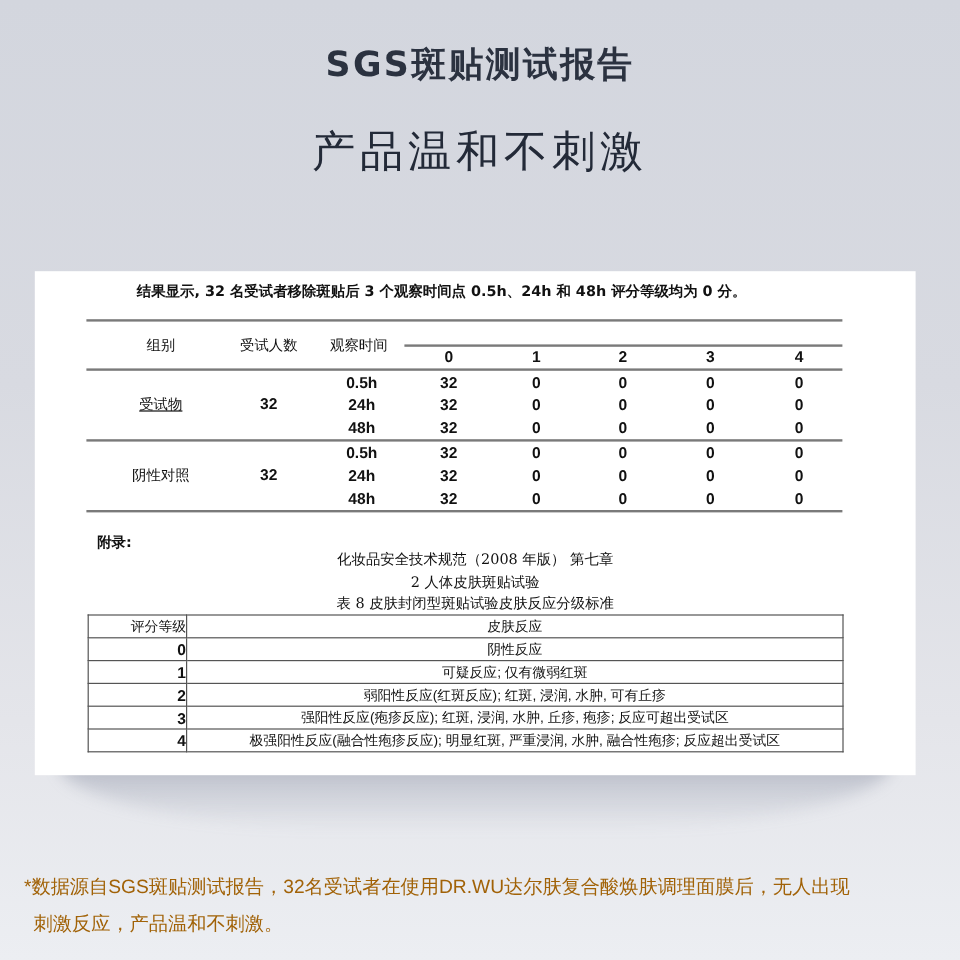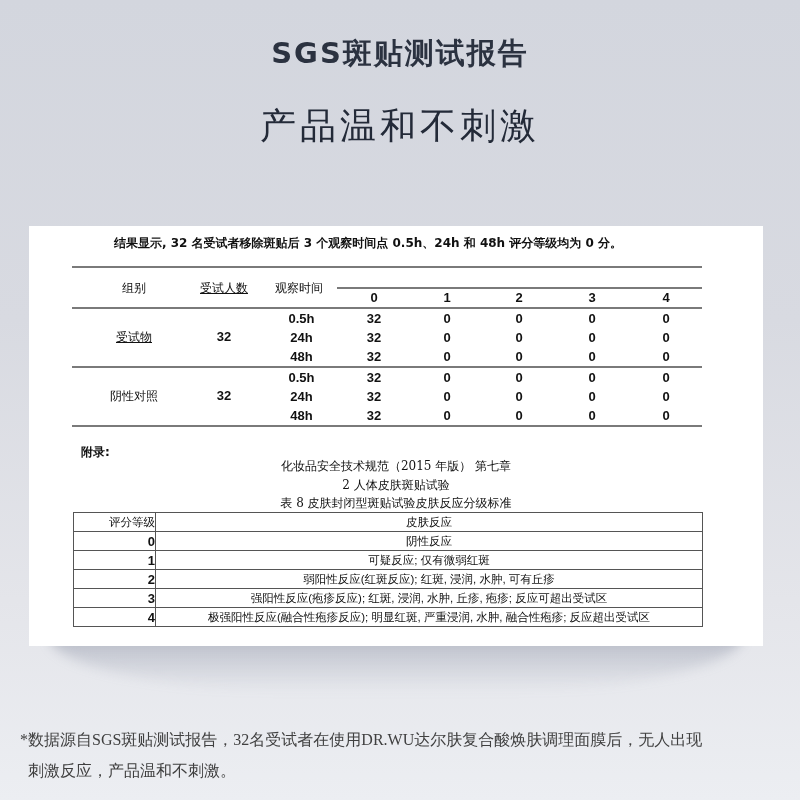--- a/index.html
+++ b/index.html
@@ -40,21 +40,21 @@
     font-size:11.5px; color:#111;
   }
   .grade-table td {
     border:1.5px solid #555; height:18px; padding:0; text-align:center;
     font-family:Liberation Sans, sans-serif;
   }
   .grade-table td.lvl { width:81px; font-family:"Liberation Sans", sans-serif; font-weight:bold; font-size:13px;text-align:right; }
   .grade-table tr.head td.lvl { font-family:"DejaVu Serif", serif; font-weight:normal; font-size:11.5px; }
   .footnote {
     position:absolute; left:20px; top:724px; width:770px; font-size:16px; line-height:31px;
-    color:#404040; font-family:Liberation Serif, serif;
+    color:#a16207; font-family:Liberation Sans, sans-serif;
   }
   .footnote .l2 { padding-left:8px; }
 </style>
 </head>
 <body>
 
 <div class="title-small">SGS斑贴测试报告</div>
 <div class="title-large">产品温和不刺激</div>
 
 <div class="shadow"></div>
@@ -62,21 +62,21 @@
 <div class="paper">
   <div class="p-text intro">结果显示, 32 名受试者移除斑贴后 3 个观察时间点 0.5h、24h 和 48h 评分等级均为 0 分。</div>
 
   <div class="hline" style="left:43px; width:630px; top:40px;"></div>
   <div class="hline" style="left:308px; width:365px; top:61px; height:1.5px;"></div>
   <div class="hline" style="left:43px; width:630px; top:81px;"></div>
   <div class="hline" style="left:43px; width:630px; top:140px;"></div>
   <div class="hline" style="left:43px; width:630px; top:199px;"></div>
 
   <div class="cell" style="left:55px; width:100px; top:54px;">组别</div>
-  <div class="cell" style="left:150px; width:90px; top:54px;text-decoration:underline;">受试人数</div>
+  <div class="cell" style="left:150px; width:90px; top:54px;">受试人数</div>
   <div class="cell" style="left:235px; width:70px; top:54px;">观察时间</div>
   <div class="cell b" style="left:325px; width:40px; top:64px;">0</div>
   <div class="cell b" style="left:398px; width:40px; top:64px;">1</div>
   <div class="cell b" style="left:470px; width:40px; top:64px;">2</div>
   <div class="cell b" style="left:543px; width:40px; top:64px;">3</div>
   <div class="cell b" style="left:617px; width:40px; top:64px;">4</div>
 
   <div class="cell" style="left:55px; width:100px; top:103px;text-decoration:underline;">受试物</div>
   <div class="cell b" style="left:150px; width:90px; top:103px;">32</div>
 
@@ -119,21 +119,21 @@
   <div class="cell b" style="left:617px; width:40px; top:163px;">0</div>
 
   <div class="cell b" style="left:245px; width:55px; top:182px;">48h</div>
   <div class="cell b" style="left:325px; width:40px; top:182px;">32</div>
   <div class="cell b" style="left:398px; width:40px; top:182px;">0</div>
   <div class="cell b" style="left:470px; width:40px; top:182px;">0</div>
   <div class="cell b" style="left:543px; width:40px; top:182px;">0</div>
   <div class="cell b" style="left:617px; width:40px; top:182px;">0</div>
 
   <div class="p-text appendix">附录:</div>
-  <div class="center-line" style="top:232px;">化妆品安全技术规范（2015 年版） 第七章</div>
+  <div class="center-line" style="top:232px;">化妆品安全技术规范（2008 年版） 第七章</div>
   <div class="center-line" style="top:251px;">2 人体皮肤斑贴试验</div>
   <div class="center-line" style="top:269px;">表 8 皮肤封闭型斑贴试验皮肤反应分级标准</div>
 
   <table class="grade-table">
     <tbody>
         <tr class="head">
       <td class="lvl">评分等级</td>
       <td>皮肤反应</td>
     </tr>
     <tr>

